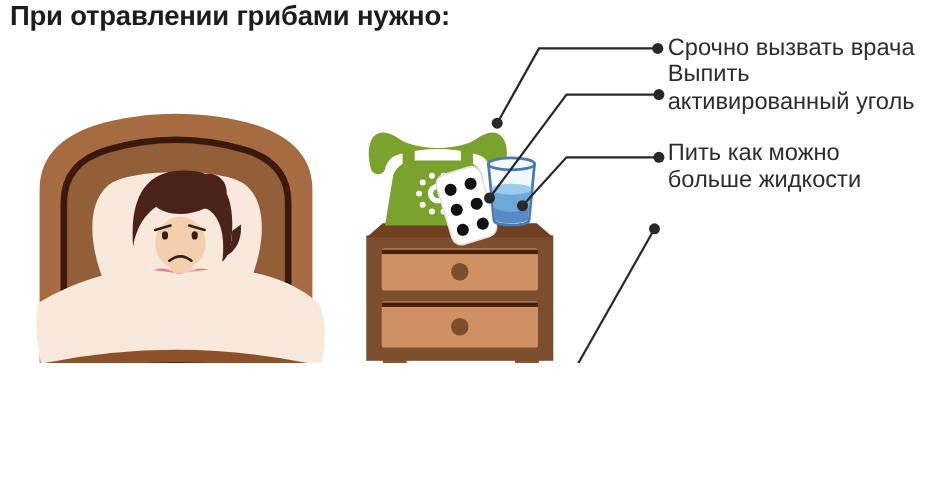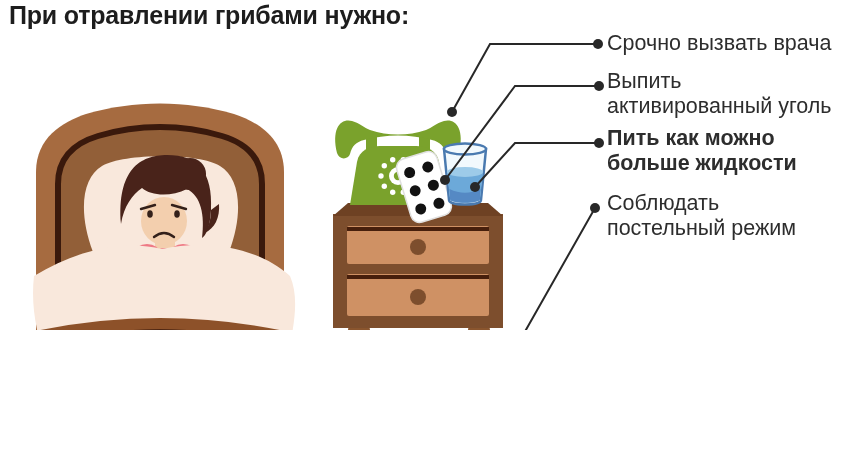--- a/index.html
+++ b/index.html
@@ -20,22 +20,22 @@
     color:var(--title_text);
     white-space:nowrap;
   }
   .label{
     position:absolute;left:607px;
     font-size:21.5px;line-height:25px;
     color:var(--label_text);
     white-space:pre-line;
   }
   .label-1{top:31px;text-align:center;}
-  .label-2{top:69px;}
-  .label-3{top:126px;font-weight:bold;}
+  .label-2{top:55px;}
+  .label-3{top:126px;}
   .label-4{top:191px;}
 
   
   .f-bedframe{fill:var(--bed_frame);}
   .f-bedpanel{fill:var(--bed_panel);stroke:var(--bed_dark);stroke-width:6;}
   .f-cream{fill:var(--cream);}
   .f-tan{fill:var(--sheet_tan);}
   .f-hair{fill:var(--hair);}
   .f-skin{fill:var(--skin);}
   .f-collar{fill:var(--collar);}
@@ -190,16 +190,14 @@
     </g>
   </svg>
 
   <h1 class="page-title" style="margin:0;">При отравлении грибами нужно:</h1>
 
   <div class="label label-1">Срочно вызвать врача</div>
   <div class="label label-2">Выпить
 активированный уголь</div>
   <div class="label label-3">Пить как можно
 больше жидкости</div>
-  <div class="label label-4">Соблюдать
-постельный режим</div>
 
 </div>
 
 </body></html>

